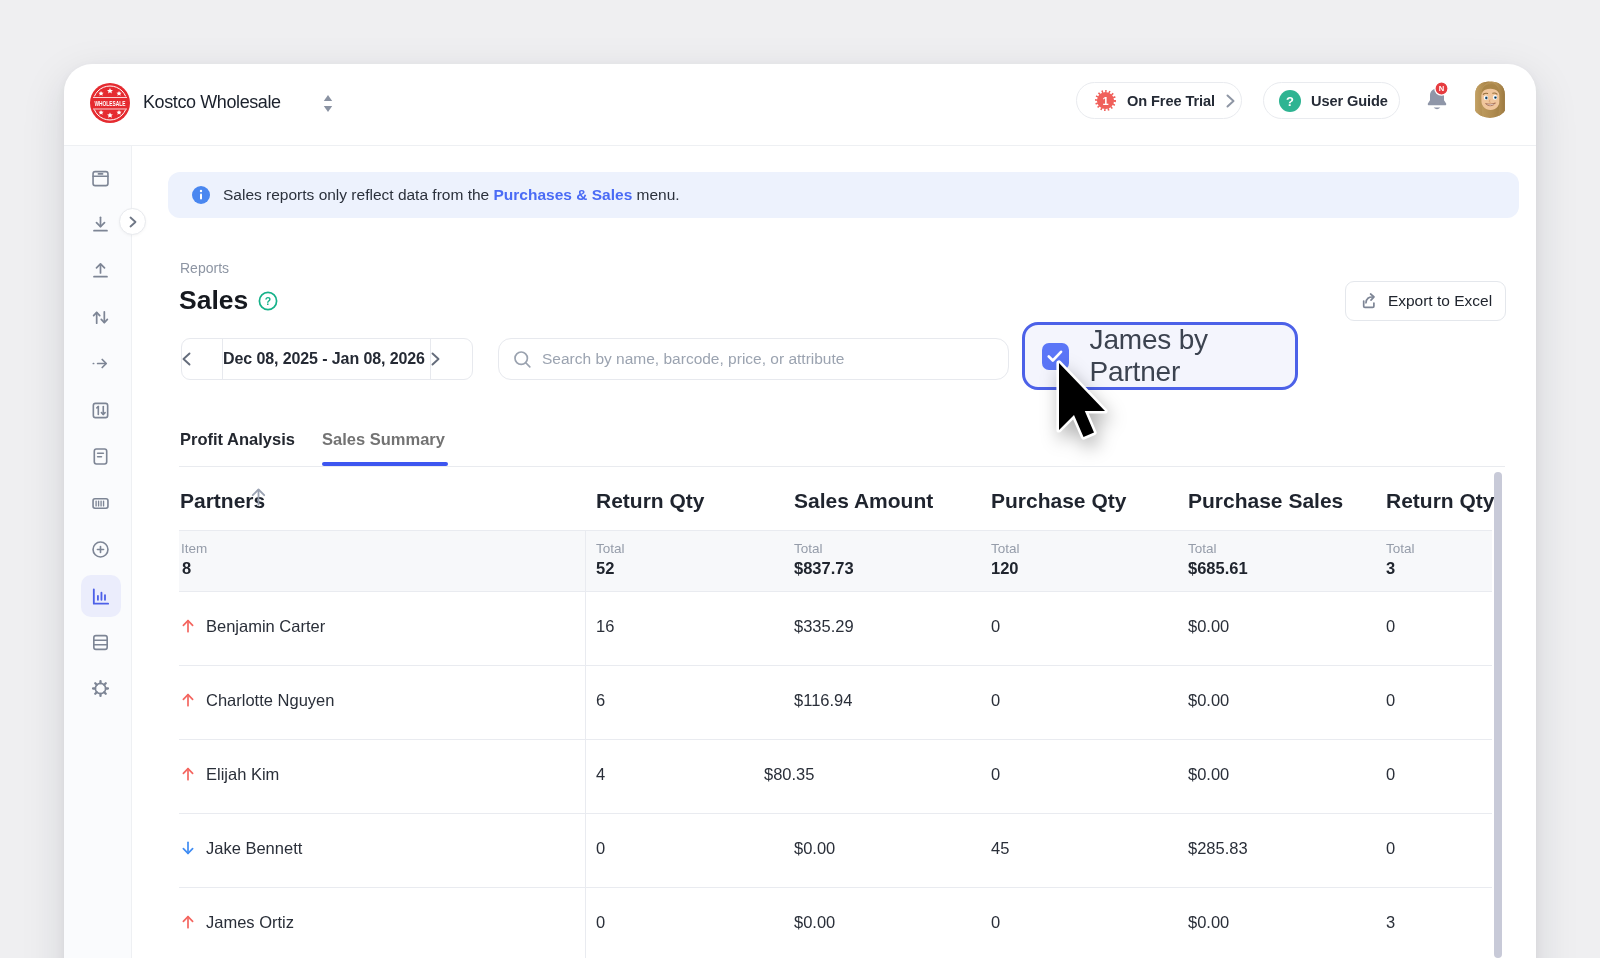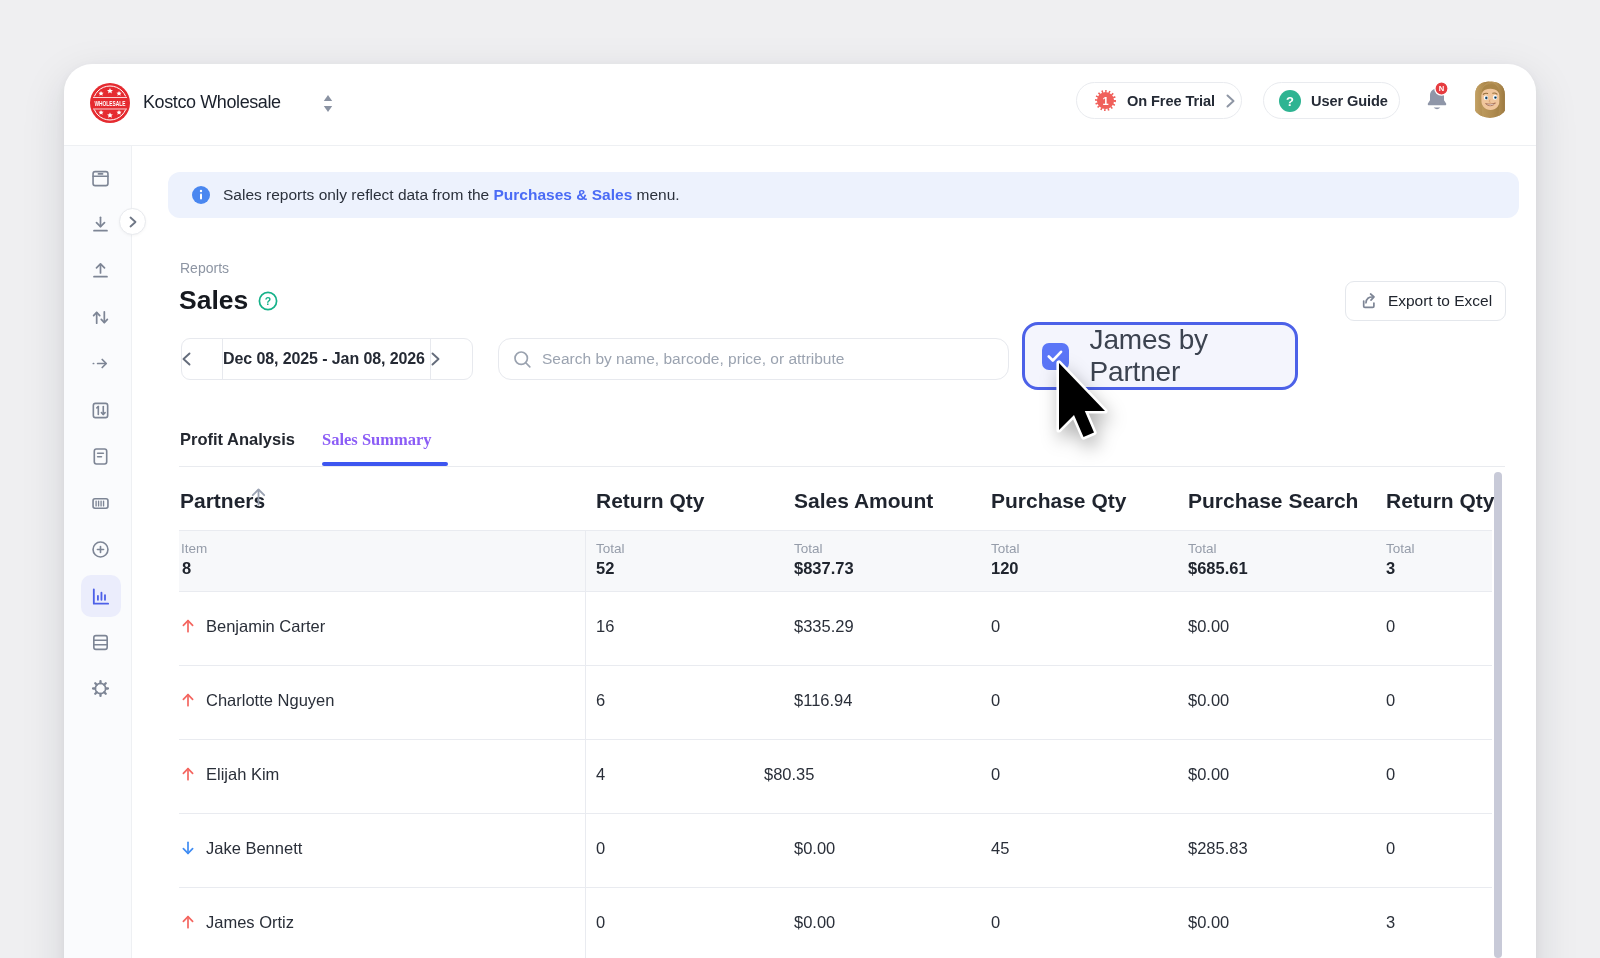--- a/index.html
+++ b/index.html
@@ -35,21 +35,21 @@
   .datetxt { font-size:16px; font-weight:700; color:#252a34; letter-spacing:-.1px; }
   .search { position:absolute; left:498px; top:338px; width:511px; height:42px; background:#fff; border:1px solid #e7e9ee; border-radius:13px;
             display:flex; align-items:center; }
   .search .ph { color:#9ba3b0; font-size:15.5px; margin-left:10px; }
   .viewby { position:absolute; left:1022px; top:322px; width:276px; height:68px; background:#f4f5fd; border:3.5px solid #4c61e8; border-radius:16px;
             display:flex; align-items:center; }
   .viewby .cb { width:28px; height:27px; margin-left:17px; background:#5b76f7; border-radius:7px; display:flex; align-items:center; justify-content:center; }
   .viewby .txt { font-size:28px; color:#3c4350; margin-left:21px; letter-spacing:-.2px; }
   
   .tab1 { position:absolute; left:180px; top:430px; font-size:16.5px; font-weight:700; color:#23272f; }
-  .tab2 { position:absolute; left:322px; top:430px; font-size:16.5px; font-weight:700; color:#8b5cf6;font-family:Liberation Serif, serif; }
+  .tab2 { position:absolute; left:322px; top:430px; font-size:16.5px; font-weight:700; color:#737373; }
   .tabline { position:absolute; left:179px; top:466px; width:1326px; height:1px; background:#e9ebef; }
   .tabunder { position:absolute; left:322px; top:462px; width:126px; height:4px; background:#3d56f0; border-radius:2px; }
   
   .th { position:absolute; top:489px; font-size:21px; font-weight:700; color:#1f242e; }
   .hborder { position:absolute; left:179px; height:1px; background:#e9ebf0; width:1313px; }
   .sumrow { position:absolute; left:179px; top:530px; width:1313px; height:61px; background:#f7f8fa; }
   .slab { position:absolute; top:541px; font-size:13.5px; color:#959ca9; }
   .sval { position:absolute; top:559px; font-size:16.5px; font-weight:700; color:#20252e; }
   .cell { position:absolute; font-size:16.5px; color:#2a2f39; }
   .vline { position:absolute; left:585px; top:530px; width:1px; height:428px; background:#e9ebf0; }
@@ -284,21 +284,21 @@
 
   
   <div class="th" style="left:180px">Partners</div>
   <svg class="abs" style="left:250px;top:487px" width="17" height="20" viewBox="0 0 17 20" fill="none" stroke="#9aa2b2" stroke-width="1.8" stroke-linecap="round" stroke-linejoin="round">
     <path d="M8.5 17.5V3"></path>
     <path d="M2.8 8.2L8.5 2.5l5.7 5.7"></path>
   </svg>
   <div class="th" style="left:596px">Return Qty</div>
   <div class="th" style="left:794px">Sales Amount</div>
   <div class="th" style="left:991px">Purchase Qty</div>
-  <div class="th" style="left:1188px">Purchase Search</div>
+  <div class="th" style="left:1188px">Purchase Sales</div>
   <div class="th" style="left:1386px">Return Qty</div>
 
   <div class="sumrow"></div>
   <div class="hborder" style="top:530px"></div>
   <div class="hborder" style="top:591px"></div>
   <div class="slab" style="left:181px">Item</div><div class="sval" style="left:182px">8</div>
   <div class="slab" style="left:596px">Total</div><div class="sval" style="left:596px">52</div>
   <div class="slab" style="left:794px">Total</div><div class="sval" style="left:794px">$837.73</div>
   <div class="slab" style="left:991px">Total</div><div class="sval" style="left:991px">120</div>
   <div class="slab" style="left:1188px">Total</div><div class="sval" style="left:1188px">$685.61</div>

